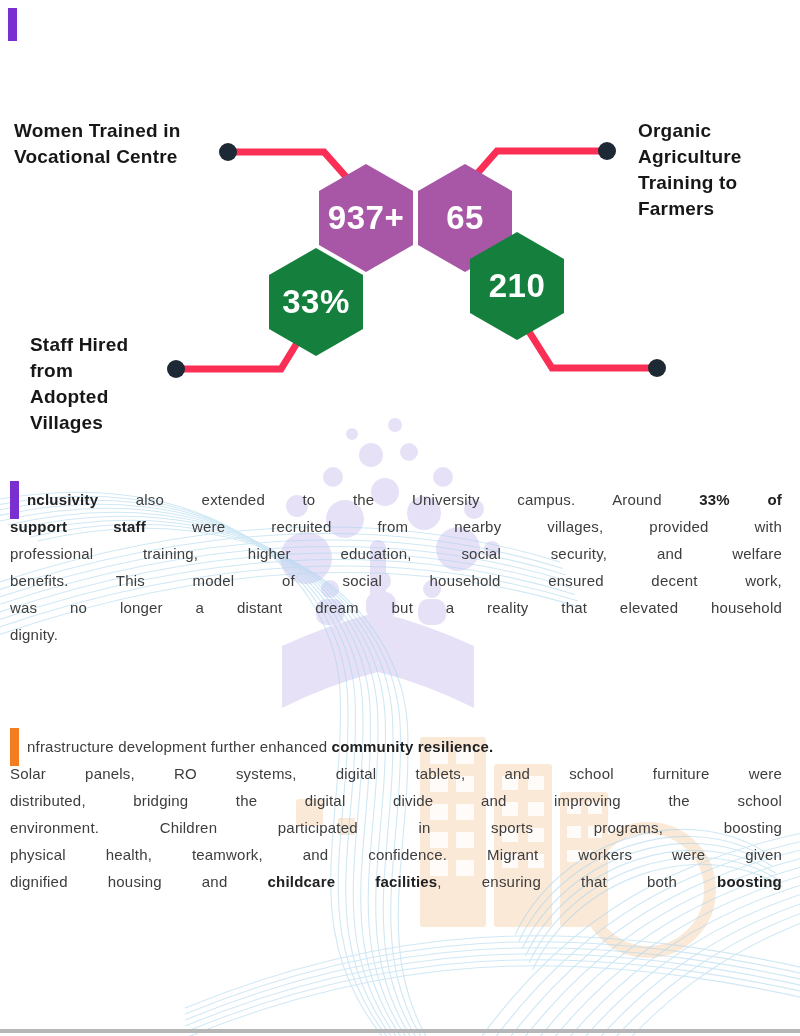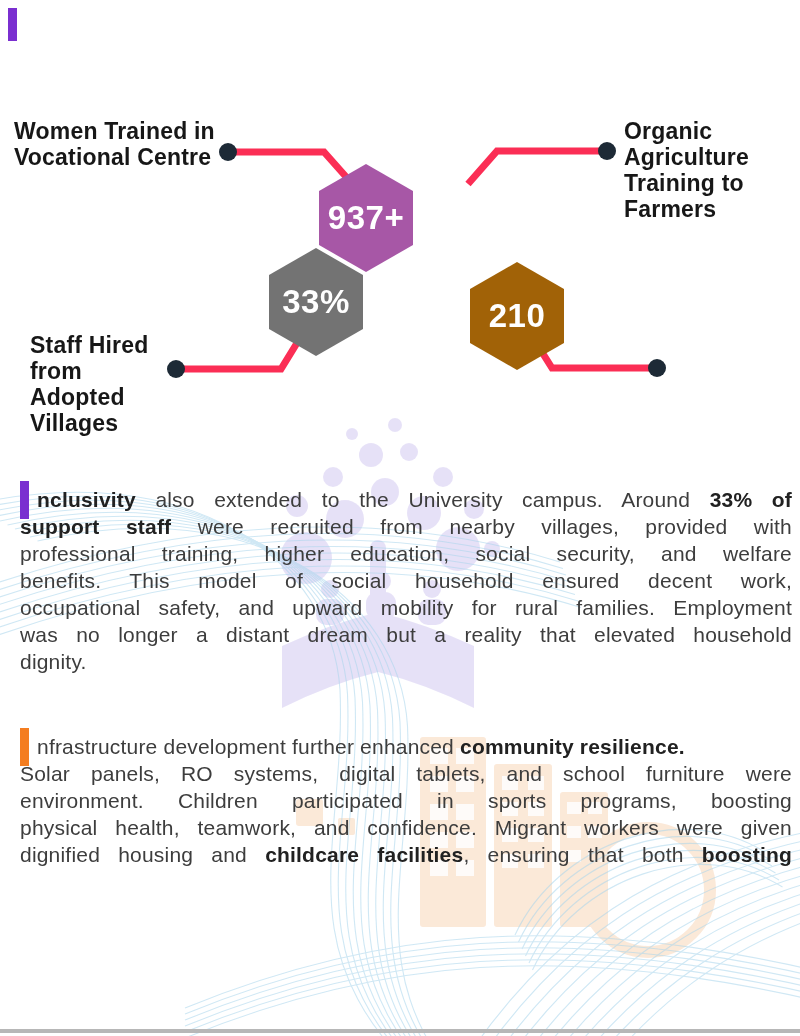--- a/index.html
+++ b/index.html
@@ -5,22 +5,22 @@
   html,body{margin:0;padding:0;background:#fff;}
   .page{position:relative;width:800px;height:1036px;background:#ffffff;overflow:hidden;
         font-family:"Liberation Sans",sans-serif;}
   .bgsvg{position:absolute;left:0;top:0;z-index:0;}
   .corner{position:absolute;left:8px;top:8px;width:9px;height:33px;z-index:5;}
   .connectors{position:absolute;left:0;top:0;z-index:1;}
   .hex{position:absolute;width:94px;height:108px;z-index:2;display:flex;align-items:center;justify-content:center;
        clip-path:polygon(50% 0,100% 25%,100% 75%,50% 100%,0 75%,0 25%);}
   .hv{color:#ffffff;font-weight:bold;font-size:33px;letter-spacing:.5px;}
   .dot{position:absolute;width:18px;height:18px;border-radius:50%;z-index:3;}
-  .glabel{position:absolute;z-index:4;font-weight:bold;font-size:23px;line-height:26px;color:#171717;letter-spacing:.2px;}
-  .para{position:absolute;left:20px;width:772px;z-index:2;font-size:21px;line-height:27px;color:#3d3d3d;letter-spacing:.2px;}
+  .glabel{position:absolute;z-index:4;font-weight:bold;font-size:19px;line-height:26px;color:#171717;letter-spacing:.2px;}
+  .para{position:absolute;left:10px;width:772px;z-index:2;font-size:15px;line-height:27px;color:#3d3d3d;letter-spacing:.2px;}
   .pl{text-align:justify;text-align-last:justify;}
   .pl.left{text-align:left;text-align-last:left;}
   .pl.first{padding-left:17px;}
   .pl .b{font-weight:bold;color:#212121;text-align:right;}
   .dropbar{position:absolute;left:0;top:-5px;width:9px;height:38px;}
   .rule{position:absolute;left:0;top:1029px;width:800px;height:4px;z-index:2;}
 </style>
 </head>
 <body>
 
@@ -148,62 +148,65 @@
   <svg class="connectors" width="800" height="460" viewBox="0 0 800 460">
     <polyline points="228,152 324,152 356,188" fill="none" stroke-width="7" stroke="#fb2e55"></polyline>
     <polyline points="607,151 497,151 468,184" fill="none" stroke-width="7" stroke="#fb2e55"></polyline>
     <polyline points="176,369 281,369 305,330" fill="none" stroke-width="7" stroke="#fb2e55"></polyline>
     <polyline points="657,368 552,368 528,330" fill="none" stroke-width="7" stroke="#fb2e55"></polyline>
   </svg>
 
   <div class="hex" style="left: 319px; top: 164px; background: rgb(167, 87, 166);">
     <span class="hv">937+</span>
   </div>
-  <div class="hex" style="left: 269px; top: 248px; background: #737373;">
+  <div class="hex" style="left: 418px; top: 164px; background: rgb(167, 87, 166);">
+    <span class="hv">65</span>
+  </div>
+  <div class="hex" style="left: 269px; top: 248px; background: #15803d;">
     <span class="hv">33%</span>
   </div>
-  <div class="hex" style="left: 470px; top: 262px; background: #a16207;">
+  <div class="hex" style="left: 470px; top: 232px; background: #15803d;">
     <span class="hv">210</span>
   </div>
 
   <div class="dot" style="left: 219px; top: 143px; background: rgb(29, 42, 54);"></div>
   <div class="dot" style="left: 598px; top: 142px; background: rgb(29, 42, 54);"></div>
   <div class="dot" style="left: 167px; top: 360px; background: rgb(29, 42, 54);"></div>
   <div class="dot" style="left: 648px; top: 359px; background: rgb(29, 42, 54);"></div>
 
   <div class="glabel" style="left:14px;top:118px">
     <div>Women Trained in</div>
     <div>Vocational Centre</div>
   </div>
-  <div class="glabel" style="left:624px;top:118px">
+  <div class="glabel" style="left:638px;top:118px">
     <div>Organic</div>
     <div>Agriculture</div>
     <div>Training to</div>
     <div>Farmers</div>
   </div>
   <div class="glabel" style="left:30px;top:332px">
     <div>Staff Hired</div>
     <div>from</div>
     <div>Adopted</div>
     <div>Villages</div>
   </div>
 
   <div class="para" id="para-0" style="top:486px">
       <span class="dropbar" style="background: rgb(122, 47, 208);"></span>
       <div class="pl first"><span class="b">nclusivity</span><span> also extended to the University campus. Around </span><span class="b">33% of</span></div>
       <div class="pl"><span class="b">support staff</span><span> were recruited from nearby villages, provided with</span></div>
       <div class="pl"><span>professional training, higher education, social security, and welfare</span></div>
       <div class="pl"><span>benefits. This model of social household ensured decent work,</span></div>
-      <div class="pl"><span>occupational safety, and upward mobility for rural families. Employment</span></div>
       <div class="pl"><span>was no longer a distant dream but a reality that elevated household</span></div>
       <div class="pl left"><span>dignity.</span></div>
     </div>
   <div class="para" id="para-1" style="top:733px">
       <span class="dropbar" style="background: rgb(244, 125, 32);"></span>
       <div class="pl left first"><span>nfrastructure development further enhanced </span><span class="b">community resilience.</span></div>
       <div class="pl"><span>Solar panels, RO systems, digital tablets, and school furniture were</span></div>
+      <div class="pl"><span>distributed, bridging the digital divide and improving the school</span></div>
       <div class="pl"><span>environment. Children participated in sports programs, boosting</span></div>
       <div class="pl"><span>physical health, teamwork, and confidence. Migrant workers were given</span></div>
       <div class="pl"><span>dignified housing and </span><span class="b">childcare facilities</span><span>, ensuring that both </span><span class="b">boosting</span></div>
     </div>
 
   <div class="rule" style="background: rgb(183, 183, 183);"></div>
 </div>
 
 </body></html>

